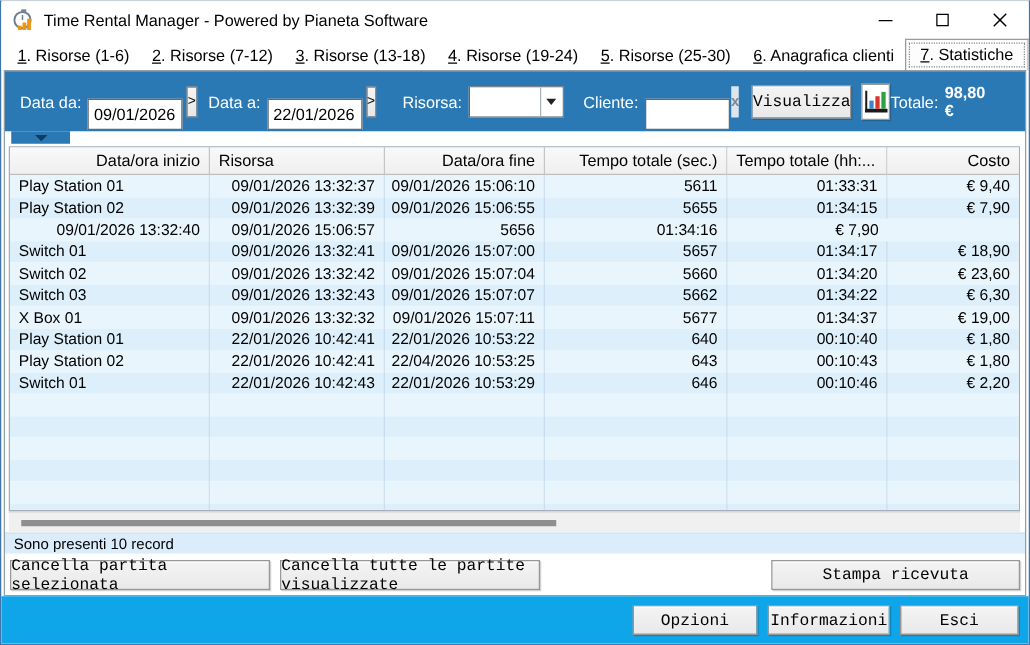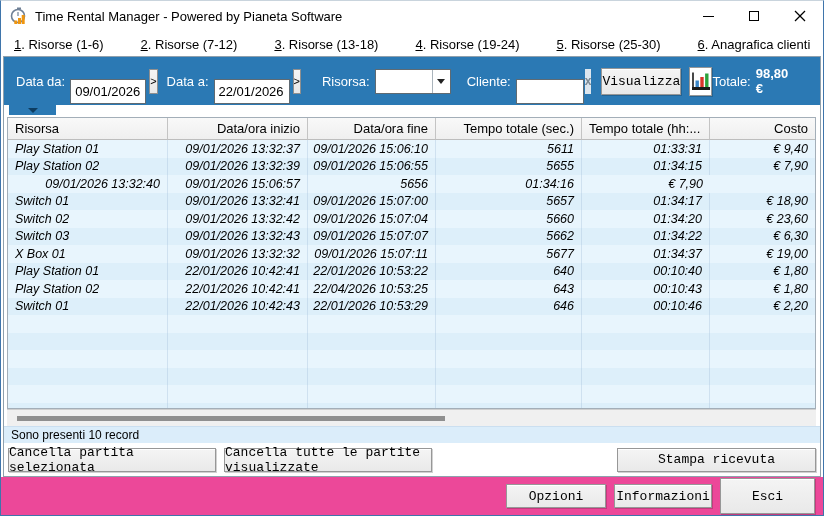--- a/index.html
+++ b/index.html
@@ -14,21 +14,21 @@
   
   .titlebar{ height:30px; display:flex; align-items:center; padding-left:9px; background:#fff; }
   .app-icon{ width:18px; height:18px; flex:0 0 auto; }
   .title-text{ margin-left:7px; font-size:13px; color:#000; }
   .win-controls{ margin-left:auto; display:flex; height:30px; }
   .winbtn{ width:46px; height:30px; display:flex; align-items:center; justify-content:center; }
   .glyph-min{ width:11px; height:1px; background:#000; display:block; }
   .glyph-max{ width:10px; height:10px; border:1px solid #000; display:block; }
 
   
-  .tabbar{ height:25px; display:flex; align-items:flex-end; padding:0 4px; font-size:13px; background:#fff;gap:19px; }
+  .tabbar{ height:25px; display:flex; align-items:flex-end; padding:0 4px; font-size:13px; background:#fff; }
   .tab{ padding:3px 9px 4px 9px; white-space:nowrap; color:#000; cursor:default; }
   .tab .accel{ text-decoration:underline; }
   .tab.selected{
     background:#fdfdfd; border:1px solid #9b9b9b; border-bottom-color:#fdfdfd;
     padding:4px 11px 5px 11px; margin-bottom:-1px; position:relative;
     outline:1px dotted #8a8a8a; outline-offset:-4px;
   }
 
   
   .tabpage{
@@ -81,21 +81,21 @@
   .grid{ margin:12px 4px 0 3px; border:1px solid #a3aeb8; flex:0 0 auto; background:#fff; }
   .thead, .trow{ display:grid; grid-template-columns:160px 140px 128px 146px 128px 1fr; }
   .thead{ height:22px; }
   .hcell{
     font-size:13px; color:#000; background:linear-gradient(#f9f9f9,#efefef);
     border-right:1px solid #c4c4c4; border-bottom:1px solid #bdbdbd;
     display:flex; align-items:center; padding:0 7px; overflow:hidden; white-space:nowrap;
   }
   .hcell.right{ justify-content:flex-end; }
   .hcell:last-child{ border-right:0; }
-  .tbody{ height:268px; overflow:hidden;font-style:italic; }
+  .tbody{ height:268px; overflow:hidden; }
   .trow{ height:17.5px; }
   .trow.odd{ background:#e8f5fd; }
   .trow.even{ background:#ddeffa; }
   .tcell{
     font-size:12.5px; color:#000; display:flex; align-items:center; padding:0 7px;
     border-right:1px solid rgba(160,190,214,.35); white-space:nowrap; overflow:hidden;
   }
   .tcell.right{ justify-content:flex-end; }
   .tcell:last-child{ border-right:0; }
 
@@ -110,26 +110,26 @@
   }
 
   
   .actionrow{ flex:1; display:flex; align-items:center; padding:0 4px; background:#fff; }
   .btn-del-sel{ width:208px; height:24px; }
   .btn-del-all{ width:208px; height:24px; margin-left:8px; }
   .btn-print{ width:199px; height:24px; margin-left:auto; }
 
   
   .bottomrow{
-    position:absolute; left:0; right:0; bottom:0; height:38px; background:#ec4899;
+    position:absolute; left:0; right:0; bottom:0; height:38px; background:#0ea5e9;
     display:flex; align-items:center; justify-content:flex-end; gap:8px; padding-right:8px;
   }
   .btn-opzioni{ width:100px; height:24px; }
   .btn-info{ width:98px; height:24px; }
-  .btn-esci{ width:95px; height:36px; }
+  .btn-esci{ width:95px; height:24px; }
 </style>
 </head>
 <body>
 
 <div class="window">
 
   <div class="titlebar">
     <svg class="app-icon" viewBox="0 0 18 18">
       <rect x="7" y="0.5" width="4" height="2" fill="#6f8096"></rect>
       <circle cx="8" cy="9" r="6.5" fill="#fff" stroke="#6f8096" stroke-width="1.6"></circle>
@@ -206,22 +206,22 @@
         <span class="total-value">98,80 €</span>
       </div>
     </div>
 
     <div class="collapse-handle">
       <span class="tri"></span>
     </div>
 
     <div class="grid">
       <div class="thead">
+        <div class="hcell right">Data/ora inizio</div>
         <div class="hcell">Risorsa</div>
-        <div class="hcell right">Data/ora inizio</div>
         <div class="hcell right">Data/ora fine</div>
         <div class="hcell right">Tempo totale (sec.)</div>
         <div class="hcell">Tempo totale (hh:...</div>
         <div class="hcell right">Costo</div>
       </div>
       <div class="tbody">
           <div class="trow odd">
             <div class="tcell">Play Station 01</div>
             <div class="tcell right">09/01/2026 13:32:37</div>
             <div class="tcell right">09/01/2026 15:06:10</div>

